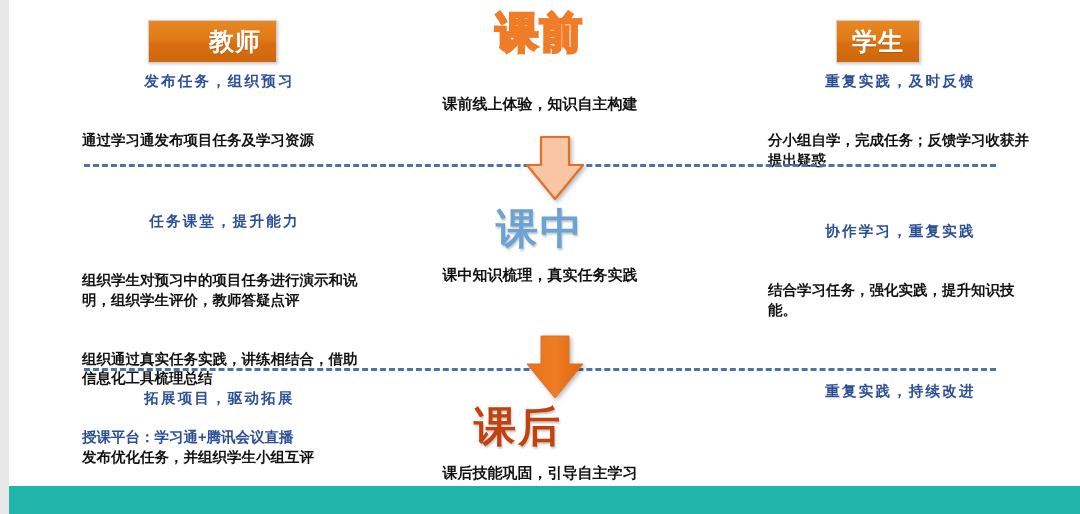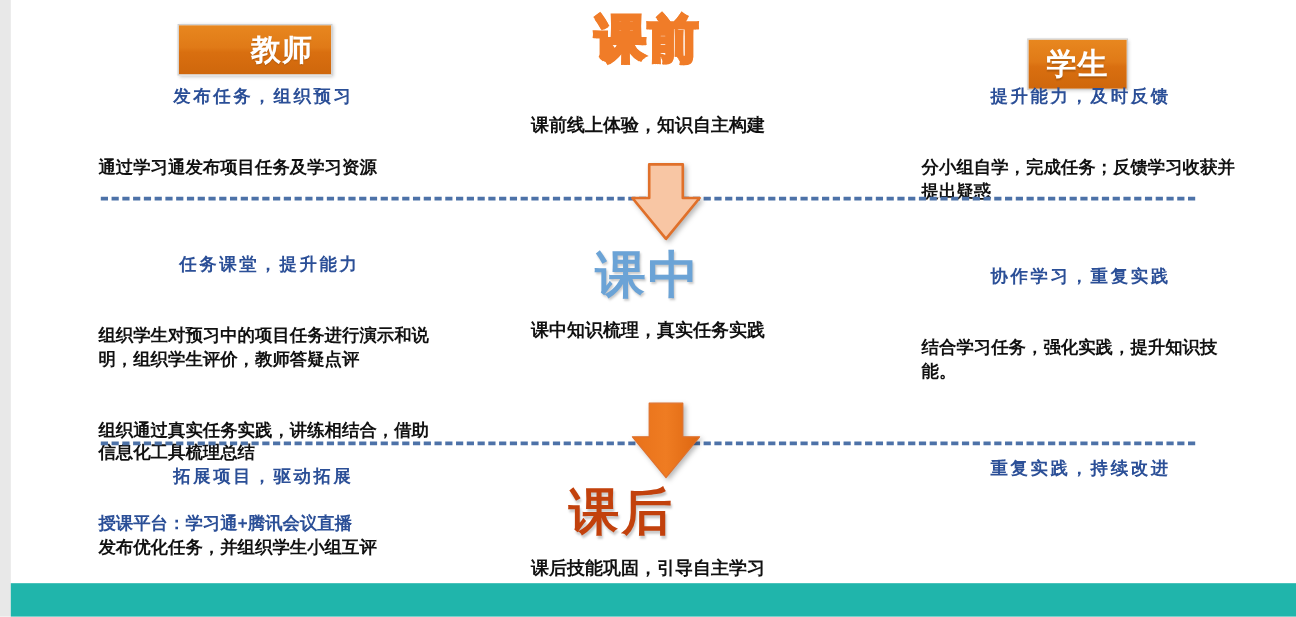--- a/index.html
+++ b/index.html
@@ -40,21 +40,21 @@
     color: #ffffff;
     font-size: 25px;
     font-weight: 600;
     letter-spacing: 1px;
     background: linear-gradient(180deg, #e8871f 0%, #e07a17 45%, #d96f10 55%, #cf670c 100%);
     border: 1px solid #d0d0d0;
     box-shadow: 1px 1px 3px rgba(0,0,0,0.22);
     text-shadow: 0 1px 1px rgba(0,0,0,0.18);
   }
   #badge-teacher { left: 148px; top: 20px; width: 82px; height: 41px; padding-left: 45px; }
-  #badge-student { left: 856px; top: 20px; width: 82px; height: 41px; margin-top: 12px; }
+  #badge-student { left: 836px; top: 20px; width: 82px; height: 41px; }
 
   
   .stage-title {
     position: absolute;
     width: 300px;
     text-align: center;
     font-size: 42px;
     font-weight: 800;
     letter-spacing: 2px;
     line-height: 1;
@@ -154,21 +154,21 @@
 
 <div class="stage-title" id="stage-title-pre">课前</div>
 <div class="stage-caption" id="stage-caption-pre">课前线上体验，知识自主构建</div>
 
 <div class="text-block" id="block-pre-left">
   <span class="block-heading">发布任务，组织预习</span>
   <span class="block-body">通过学习通发布项目任务及学习资源</span>
 </div>
 
 <div class="text-block" id="block-pre-right">
-  <span class="block-heading">提升能力，及时反馈</span>
+  <span class="block-heading">重复实践，及时反馈</span>
   <span class="block-body">分小组自学，完成任务；反馈学习收获并提出疑惑</span>
 </div>
 
 <div class="divider" id="divider-1"></div>
 
 <svg class="arrow" id="arrow-pre-to-during" viewBox="0 0 62 66">
   <polygon points="31,64 3,30 17,30 17,2 45,2 45,30 59,30" fill="#f8c6a4" stroke="#e0702a" stroke-width="2.2" stroke-linejoin="round"></polygon>
 </svg>
 
 <div class="stage-title" id="stage-title-during">课中</div>

